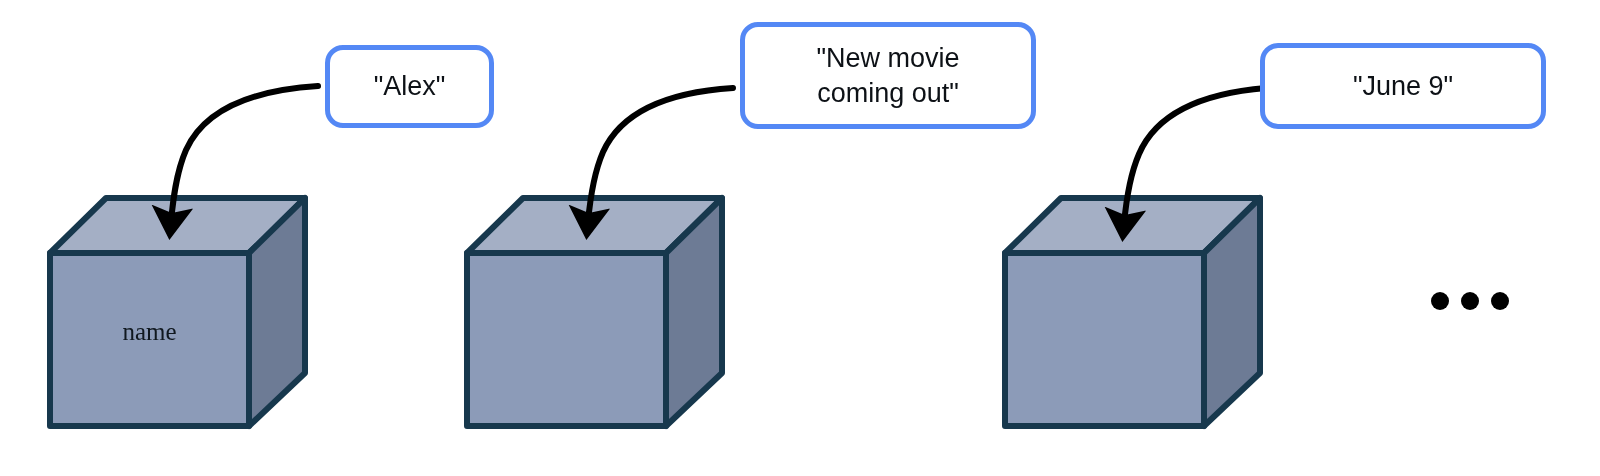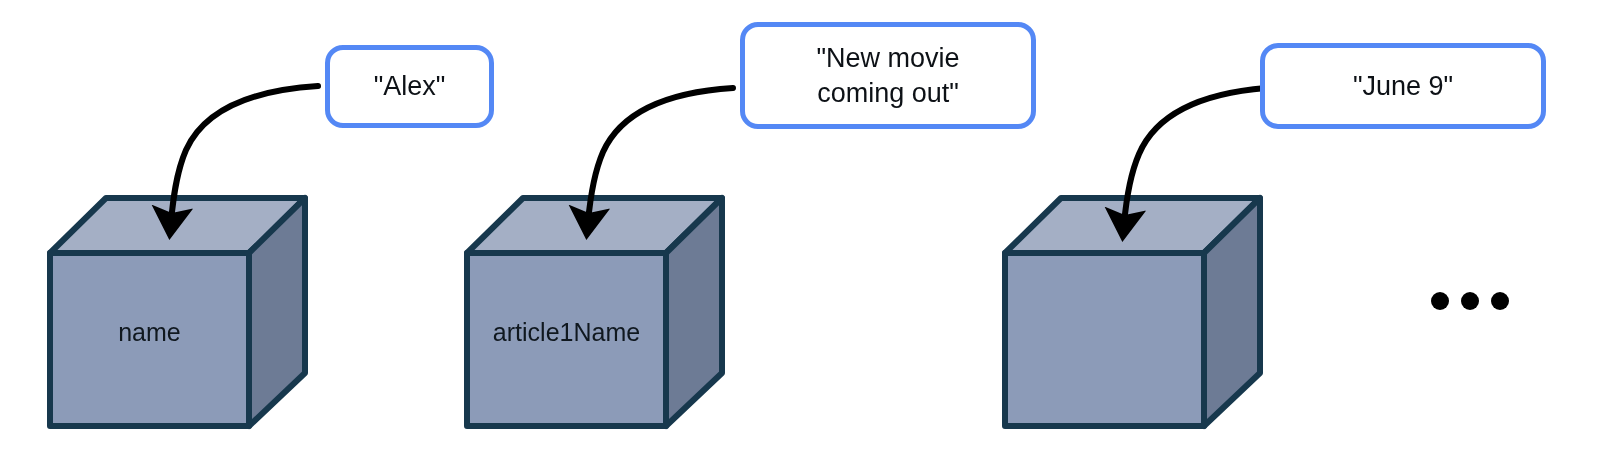--- a/index.html
+++ b/index.html
@@ -24,21 +24,21 @@
     position: absolute;
     left: 0;
     top: 0;
     width: 1600px;
     height: 476px;
   }
   .cube-label {
     position: absolute;
     color: #10181f;
     font-size: 25px;
-    font-family: Liberation Sans, sans-serif;
+    font-family: Liberation Serif, serif;
     text-align: center;
     white-space: nowrap;
     pointer-events: none;
   }
   .callout {
     position: absolute;
     box-sizing: border-box;
     background: #ffffff;
     border: 5px solid #5488f5;
     border-radius: 18px;
@@ -92,21 +92,20 @@
 
     <g>
       <circle cx="1440" cy="301" r="9" fill="#000000"></circle>
       <circle cx="1470" cy="301" r="9" fill="#000000"></circle>
       <circle cx="1500" cy="301" r="9" fill="#000000"></circle>
     </g>
   </svg>
 
   <div class="cube-label" style="left:50px; top:318px; width:199px;">name</div>
 
-  <div class="cube-label" style="left:467px; top:318px; width:199px;">article1Name</div>
 
 
   <div class="callout" style="left:325px; top:45px; width:169px; height:83px;">
     <div>
       <span>"Alex"</span>
     </div>
   </div>
 
   <div class="callout" style="left:740px; top:22px; width:296px; height:107px;">
     <div>

